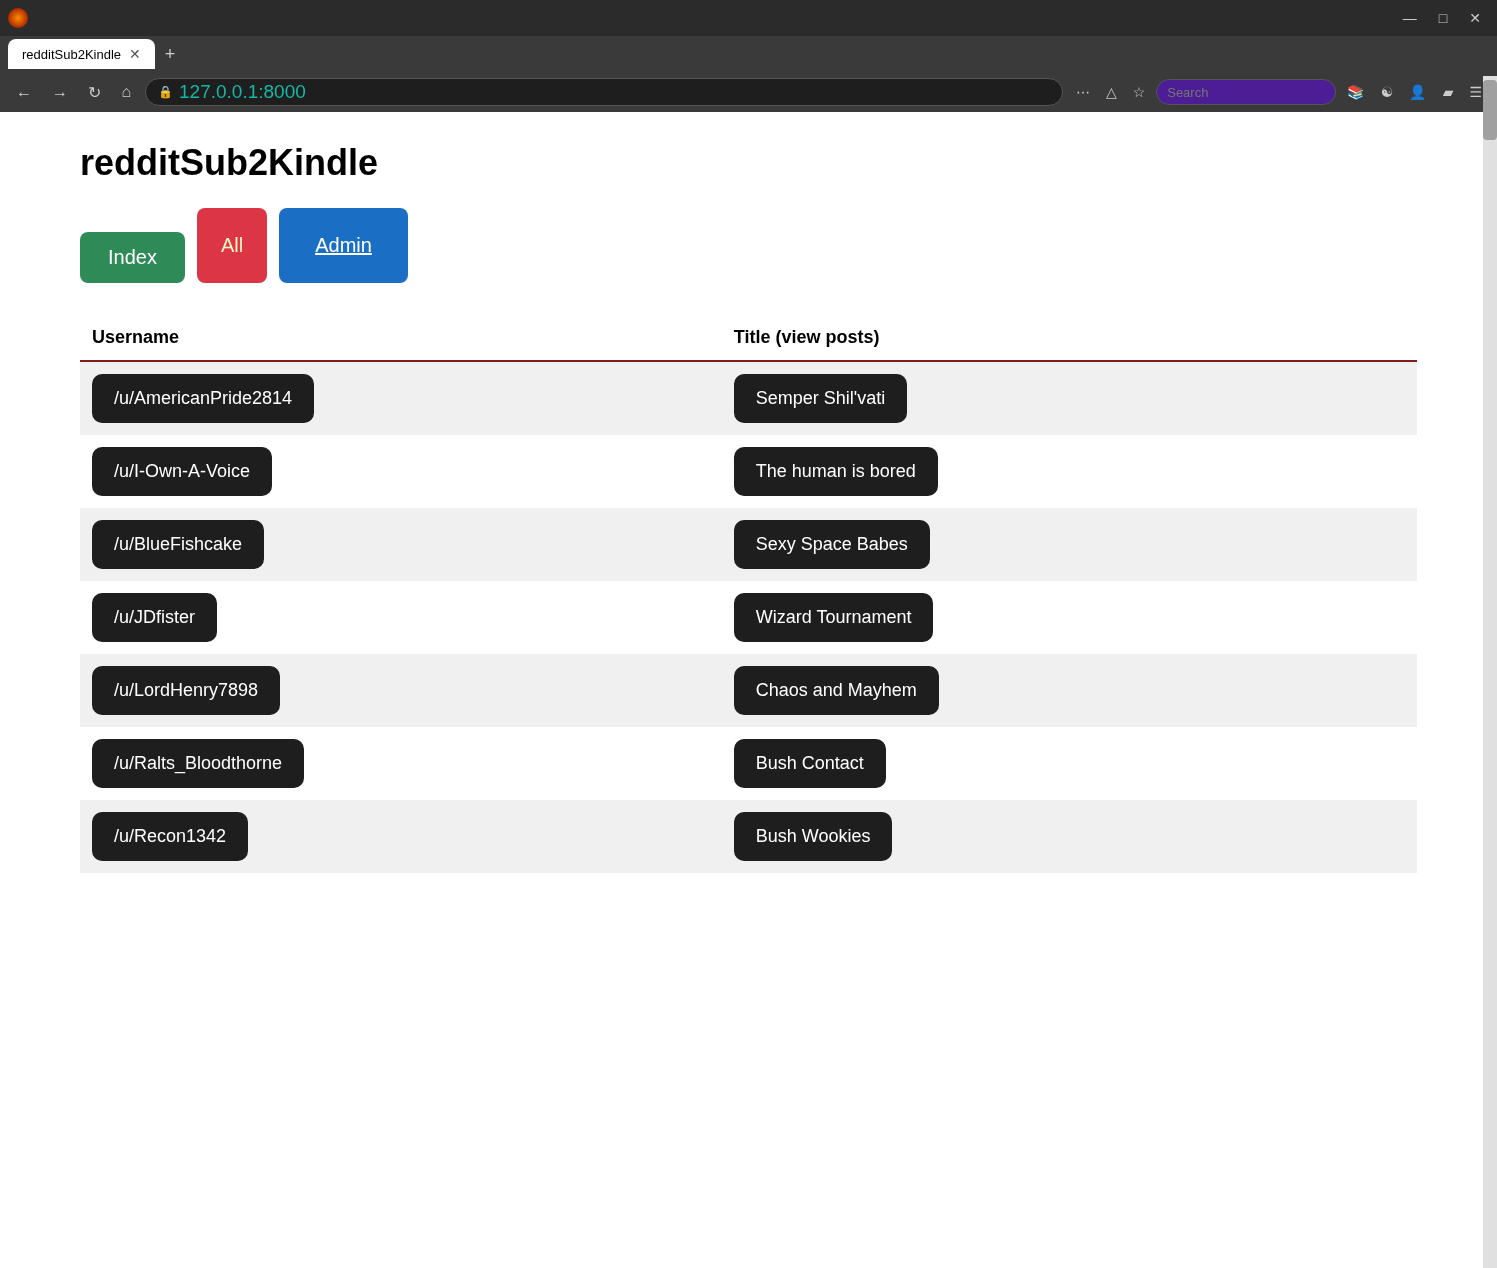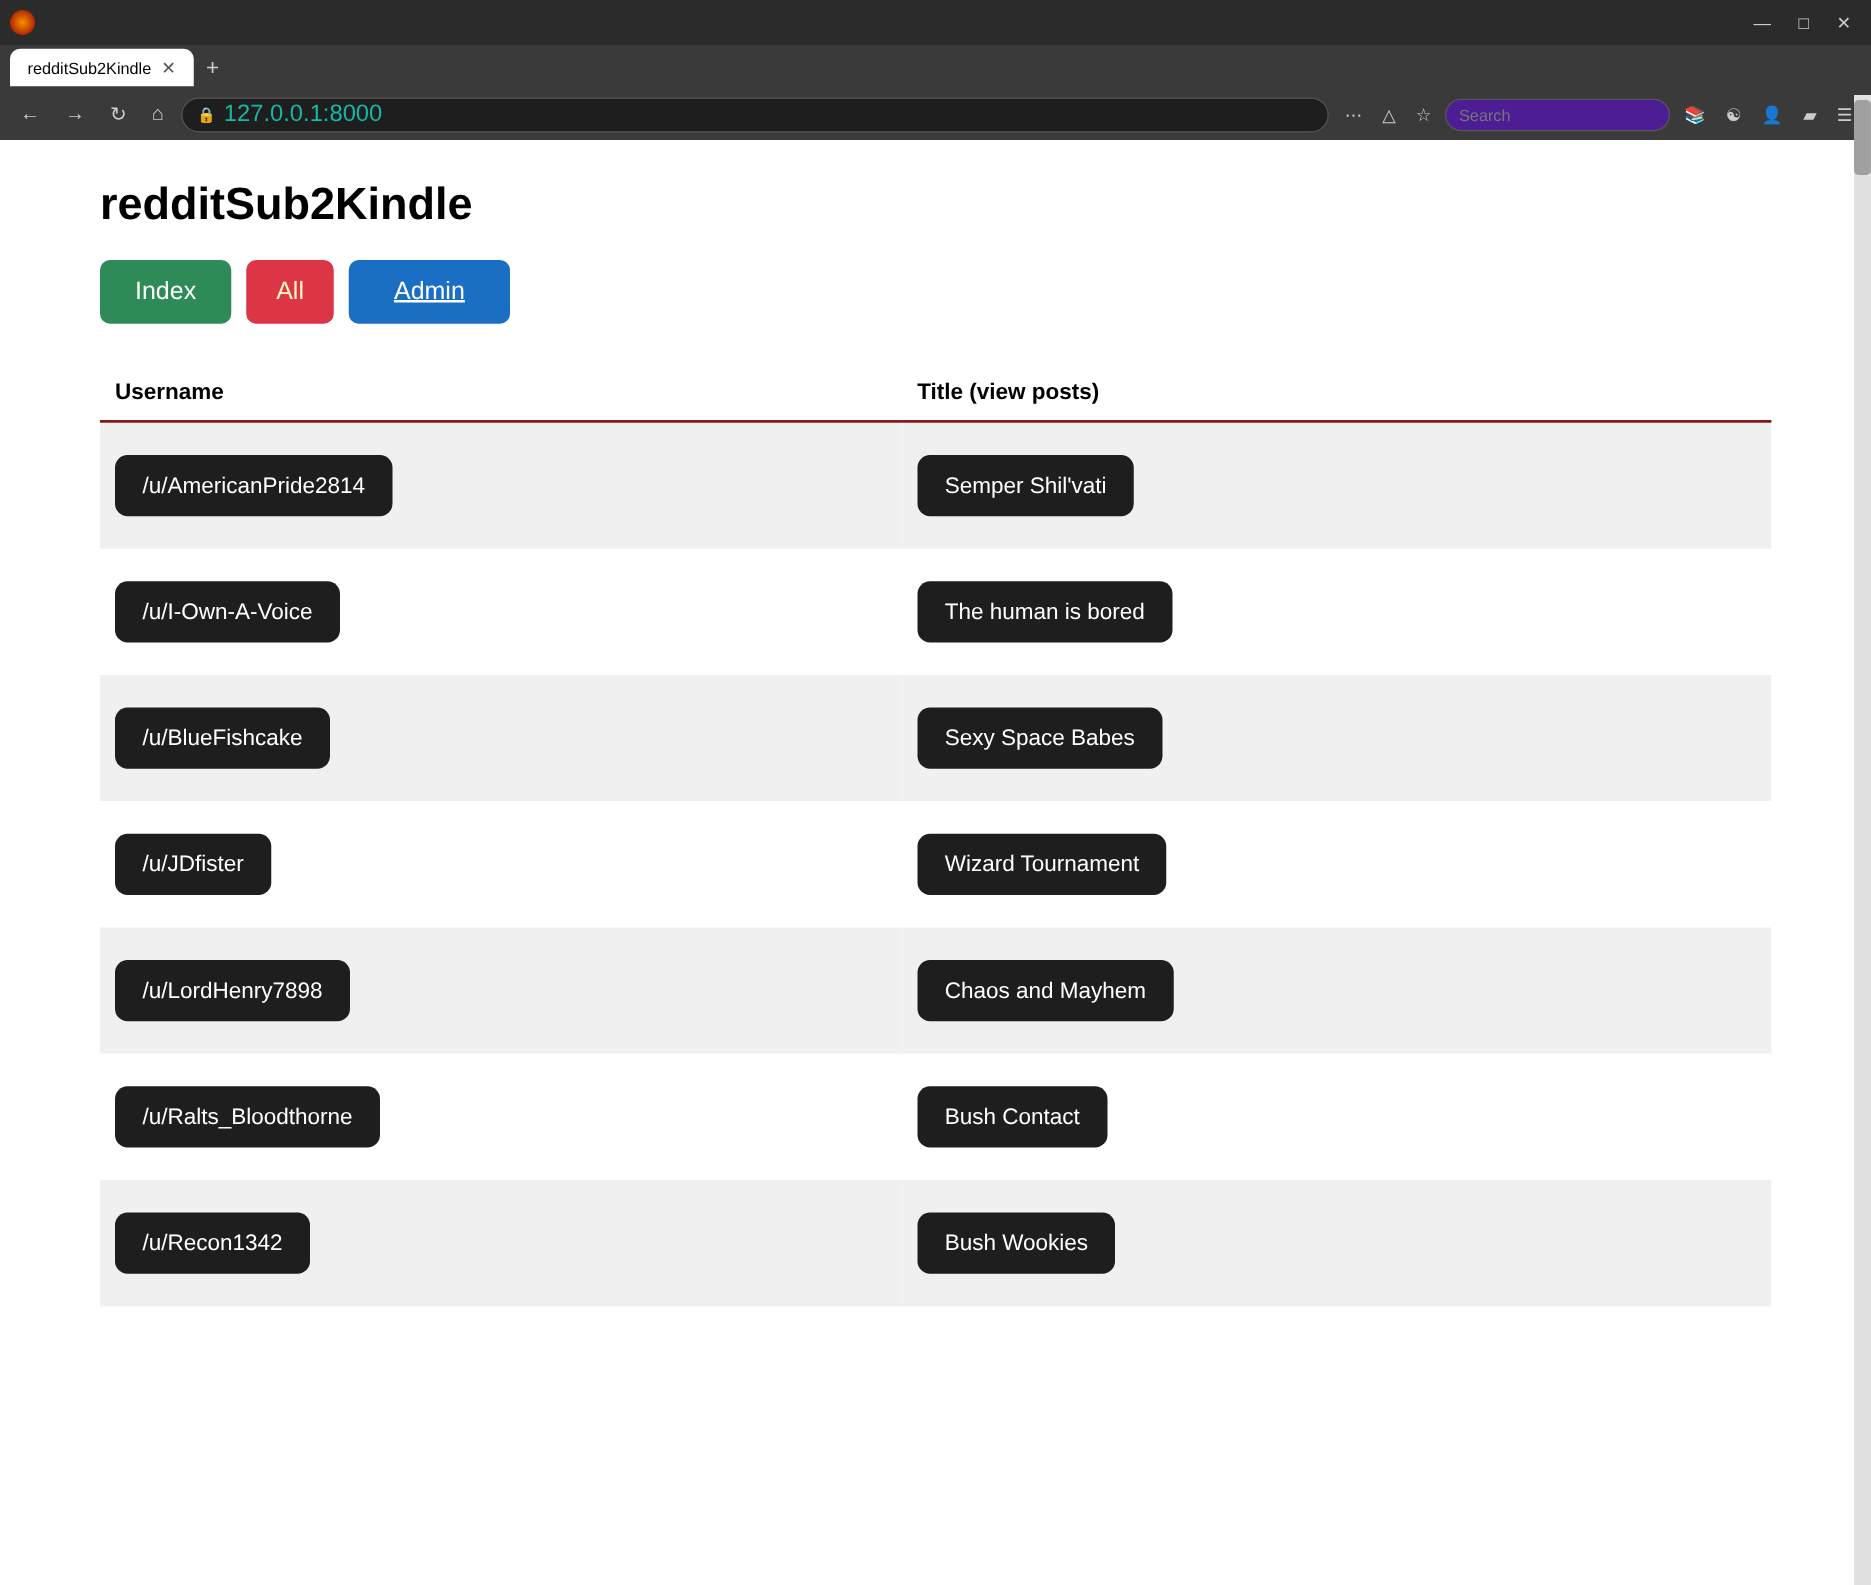--- a/index.html
+++ b/index.html
@@ -141,20 +141,21 @@
 
     .btn-index {
       background: #2e8b57;
       color: #fff;
       border: none;
       border-radius: 8px;
       padding: 14px 28px;
       font-size: 20px;
       cursor: pointer;
       font-weight: 500;
+      margin-top: 24px;
     }
 
     .btn-all {
       background: #dc3545;
       color: #fef9c3;
       border: none;
       border-radius: 8px;
       padding: 14px 24px;
       font-size: 20px;
       cursor: pointer;
@@ -184,21 +185,21 @@
       font-size: 18px;
       font-weight: bold;
       padding: 8px 12px 12px 12px;
       border-bottom: 2px solid #7f1d1d;
     }
 
     .col-username { width: 48%; }
     .col-title { width: 52%; }
 
     .table-row td {
-      padding: 26px 12px;
+      padding: 12px 12px;
       vertical-align: middle;
     }
 
     .table-row:nth-child(odd) {
       background: #f0f0f0;
     }
 
     .table-row:nth-child(even) {
       background: #ffffff;
     }

